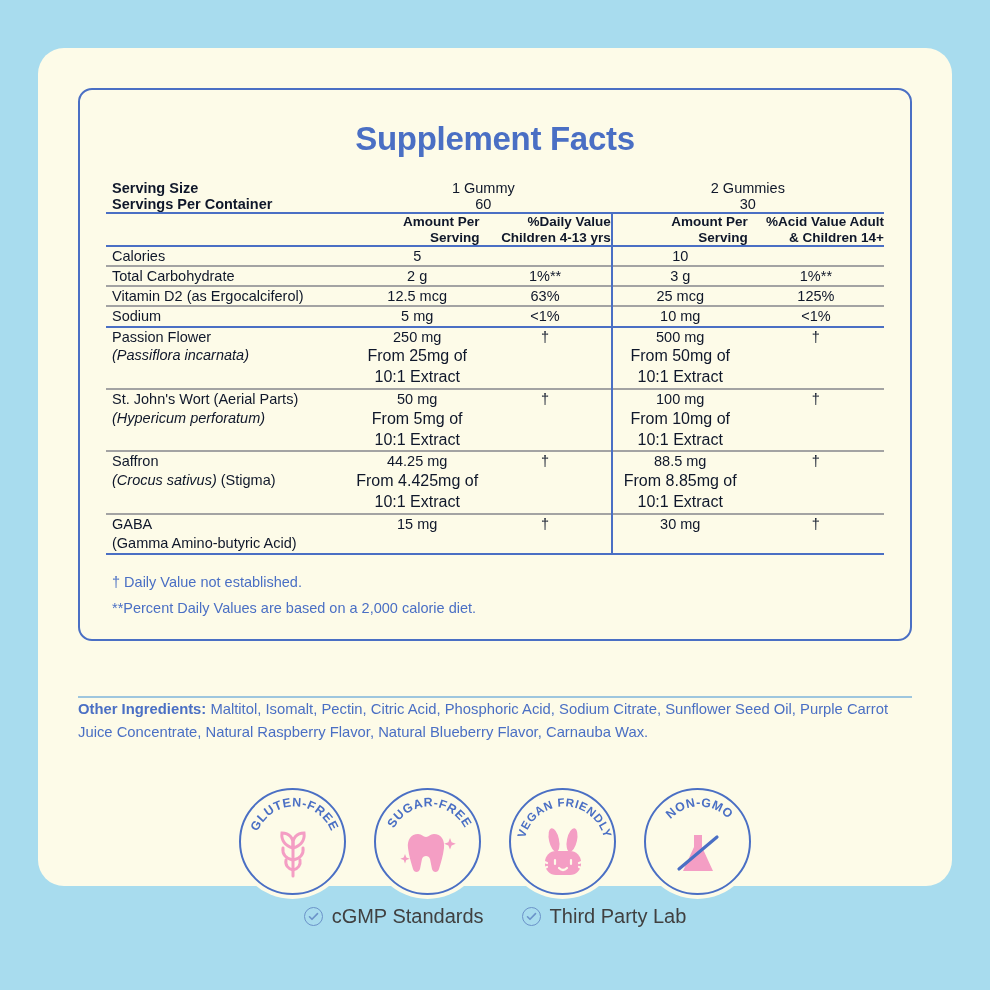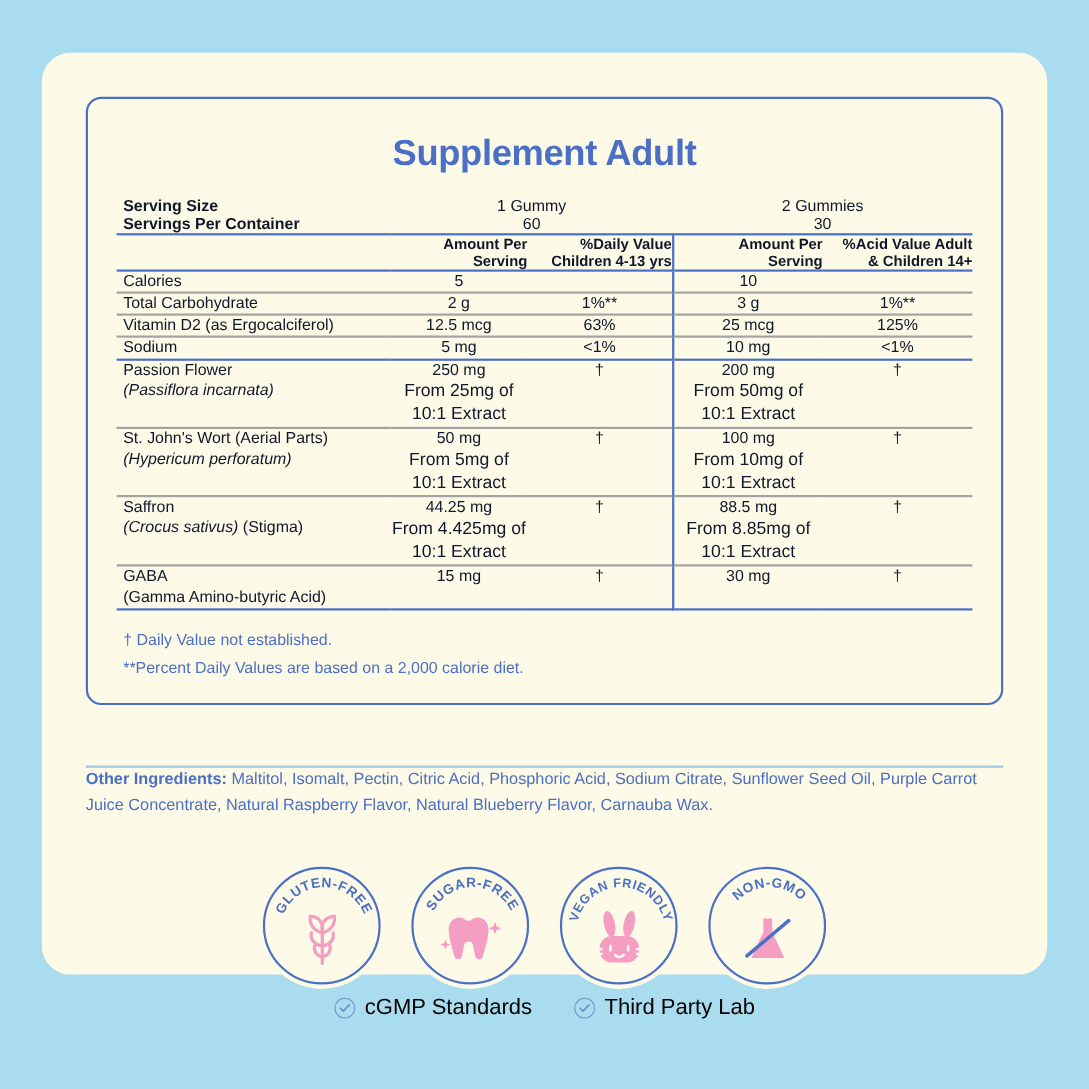--- a/index.html
+++ b/index.html
@@ -163,40 +163,40 @@
   .footer {
     position: absolute;
     left: 0;
     top: 905px;
     width: 990px;
     display: flex;
     justify-content: center;
     align-items: center;
     gap: 38px;
     font-size: 20px;
-    color: #000000;
+    color: #404040;
   }
   .footer .item { display: flex; align-items: center; gap: 9px; }
   .check-circle {
     width: 19px; height: 19px;
     border: 1.6px solid #6b93c9;
     border-radius: 50%;
     display: inline-flex;
     align-items: center;
     justify-content: center;
   }
   .check-circle svg { display: block; }
 </style>
 </head>
 <body>
 
 <div class="card">
 
   <div class="panel">
-    <div class="title">Supplement Adult</div>
+    <div class="title">Supplement Facts</div>
 
     <table class="facts">
       <colgroup>
         <col class="c1">
           <col class="c2">
           <col class="c3">
           <col class="c4">
           <col class="c5">
       </colgroup>
 
@@ -269,21 +269,21 @@
           <span>Passion Flower</span><br>
           <span class="ital">(Passiflora incarnata)</span>
         </td>
         <td class="num thick-top">
           <span>250 mg</span><br>
           <span class="small">From 25mg of</span><br>
           <span class="small">10:1 Extract</span>
         </td>
         <td class="dagger thick-top sep-right">†</td>
         <td class="num thick-top">
-          <span>200 mg</span><br>
+          <span>500 mg</span><br>
           <span class="small">From 50mg of</span><br>
           <span class="small">10:1 Extract</span>
         </td>
         <td class="dagger thick-top">†</td>
       </tr>
 
       <tr class="row herb">
         <td class="lbl thin-top">
           <span>St. John's Wort (Aerial Parts)</span><br>
           <span class="ital">(Hypericum perforatum)</span>

